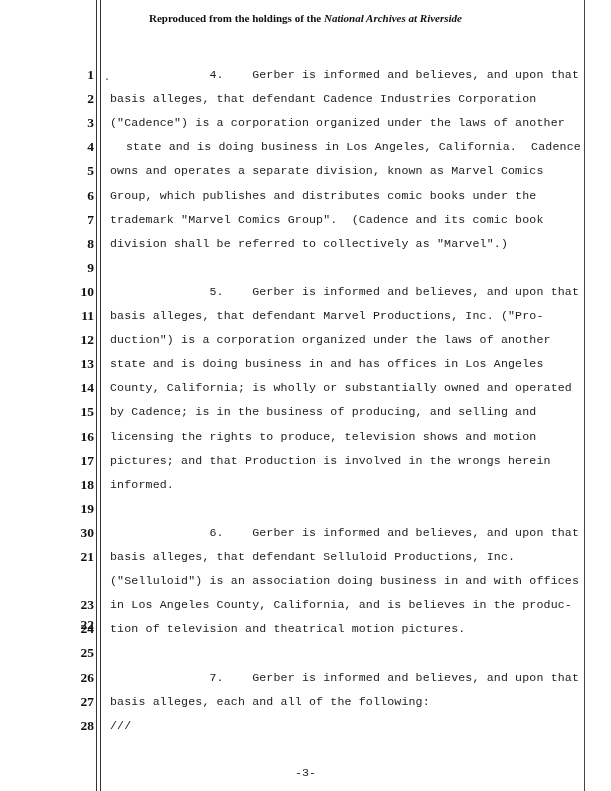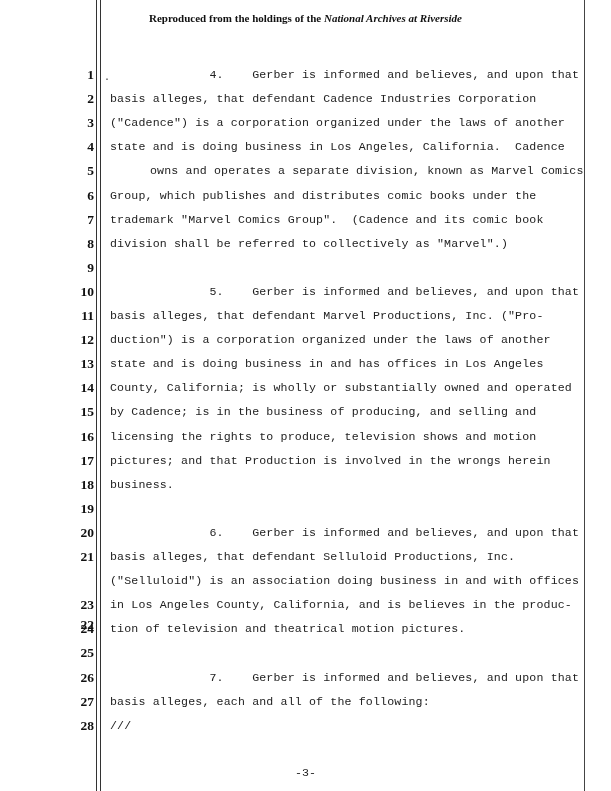--- a/index.html
+++ b/index.html
@@ -53,49 +53,49 @@
       <div class="lnum" style="top: 283.9px;">10</div>
       <div class="lnum" style="top: 308px;">11</div>
       <div class="lnum" style="top: 332.1px;">12</div>
       <div class="lnum" style="top: 356.2px;">13</div>
       <div class="lnum" style="top: 380.3px;">14</div>
       <div class="lnum" style="top: 404.4px;">15</div>
       <div class="lnum" style="top: 428.5px;">16</div>
       <div class="lnum" style="top: 452.6px;">17</div>
       <div class="lnum" style="top: 476.7px;">18</div>
       <div class="lnum" style="top: 500.8px;">19</div>
-      <div class="lnum" style="top: 524.9px;">20</div>
+      <div class="lnum" style="top: 524.9px;">30</div>
       <div class="lnum" style="top: 549px;">21</div>
       <div class="lnum" style="top: 573.1px; margin-top: 44px;">22</div>
       <div class="lnum" style="top: 597.2px;">23</div>
       <div class="lnum" style="top: 621.3px;">24</div>
       <div class="lnum" style="top: 645.4px;">25</div>
       <div class="lnum" style="top: 669.5px;">26</div>
       <div class="lnum" style="top: 693.6px;">27</div>
       <div class="lnum" style="top: 717.7px;">28</div>
     </div>
   <div id="tlines">
       <div class="tline" style="top: 67px;">              4.    Gerber is informed and believes, and upon that</div>
       <div class="tline" style="top: 91.1px;">basis alleges, that defendant Cadence Industries Corporation</div>
       <div class="tline" style="top: 115.2px;">("Cadence") is a corporation organized under the laws of another</div>
-      <div class="tline" style="top: 139.3px;">state and is doing business in Los Angeles, California.  Cadence</div>
-      <div class="tline" style="top: 163.4px; margin-left: 40px;">owns and operates a separate division, known as Marvel Comics</div>
+      <div class="tline" style="top: 139.3px; margin-left: 16px;">state and is doing business in Los Angeles, California.  Cadence</div>
+      <div class="tline" style="top: 163.4px;">owns and operates a separate division, known as Marvel Comics</div>
       <div class="tline" style="top: 187.5px;">Group, which publishes and distributes comic books under the</div>
       <div class="tline" style="top: 211.6px;">trademark "Marvel Comics Group".  (Cadence and its comic book</div>
       <div class="tline" style="top: 235.7px;">division shall be referred to collectively as "Marvel".)</div>
       <div class="tline" style="top: 259.8px;"></div>
       <div class="tline" style="top: 283.9px;">              5.    Gerber is informed and believes, and upon that</div>
       <div class="tline" style="top: 308px;">basis alleges, that defendant Marvel Productions, Inc. ("Pro-</div>
       <div class="tline" style="top: 332.1px;">duction") is a corporation organized under the laws of another</div>
       <div class="tline" style="top: 356.2px;">state and is doing business in and has offices in Los Angeles</div>
       <div class="tline" style="top: 380.3px;">County, California; is wholly or substantially owned and operated</div>
       <div class="tline" style="top: 404.4px;">by Cadence; is in the business of producing, and selling and</div>
       <div class="tline" style="top: 428.5px;">licensing the rights to produce, television shows and motion</div>
       <div class="tline" style="top: 452.6px;">pictures; and that Production is involved in the wrongs herein</div>
-      <div class="tline" style="top: 476.7px;">business.</div>
+      <div class="tline" style="top: 476.7px;">informed.</div>
       <div class="tline" style="top: 500.8px;"></div>
       <div class="tline" style="top: 524.9px;">              6.    Gerber is informed and believes, and upon that</div>
       <div class="tline" style="top: 549px;">basis alleges, that defendant Selluloid Productions, Inc.</div>
       <div class="tline" style="top: 573.1px;">("Selluloid") is an association doing business in and with offices</div>
       <div class="tline" style="top: 597.2px;">in Los Angeles County, California, and is believes in the produc-</div>
       <div class="tline" style="top: 621.3px;">tion of television and theatrical motion pictures.</div>
       <div class="tline" style="top: 645.4px;"></div>
       <div class="tline" style="top: 669.5px;">              7.    Gerber is informed and believes, and upon that</div>
       <div class="tline" style="top: 693.6px;">basis alleges, each and all of the following:</div>
       <div class="tline" style="top: 717.7px;">///</div>

